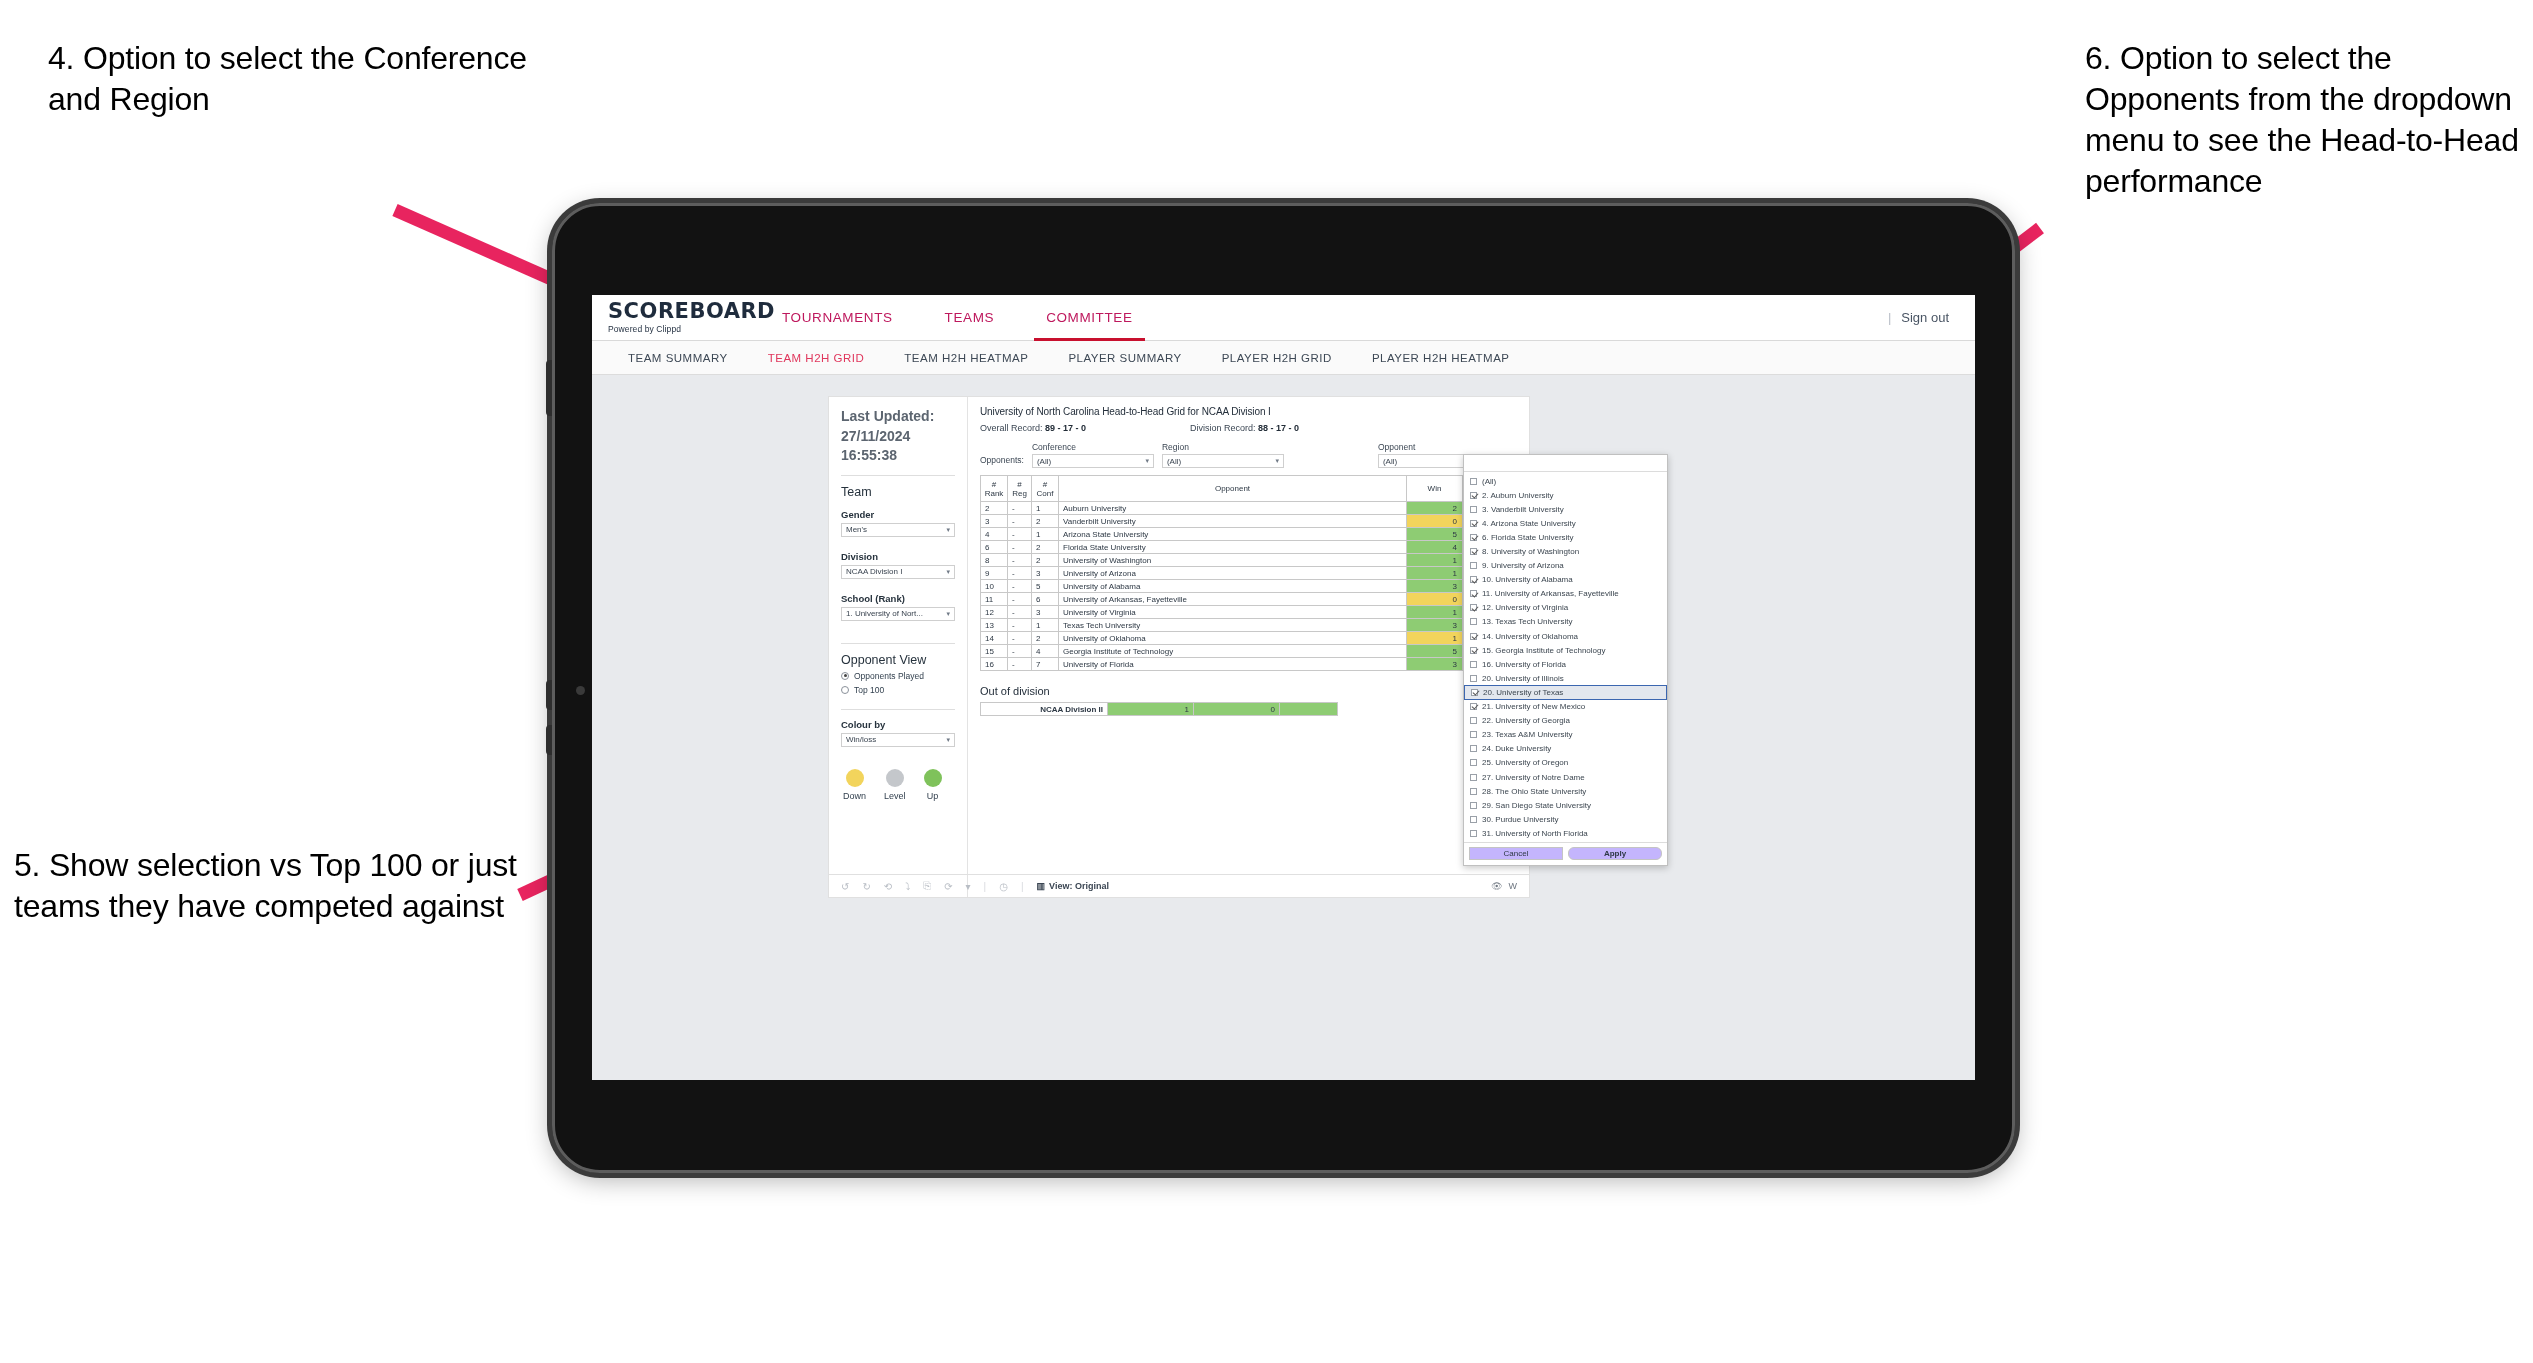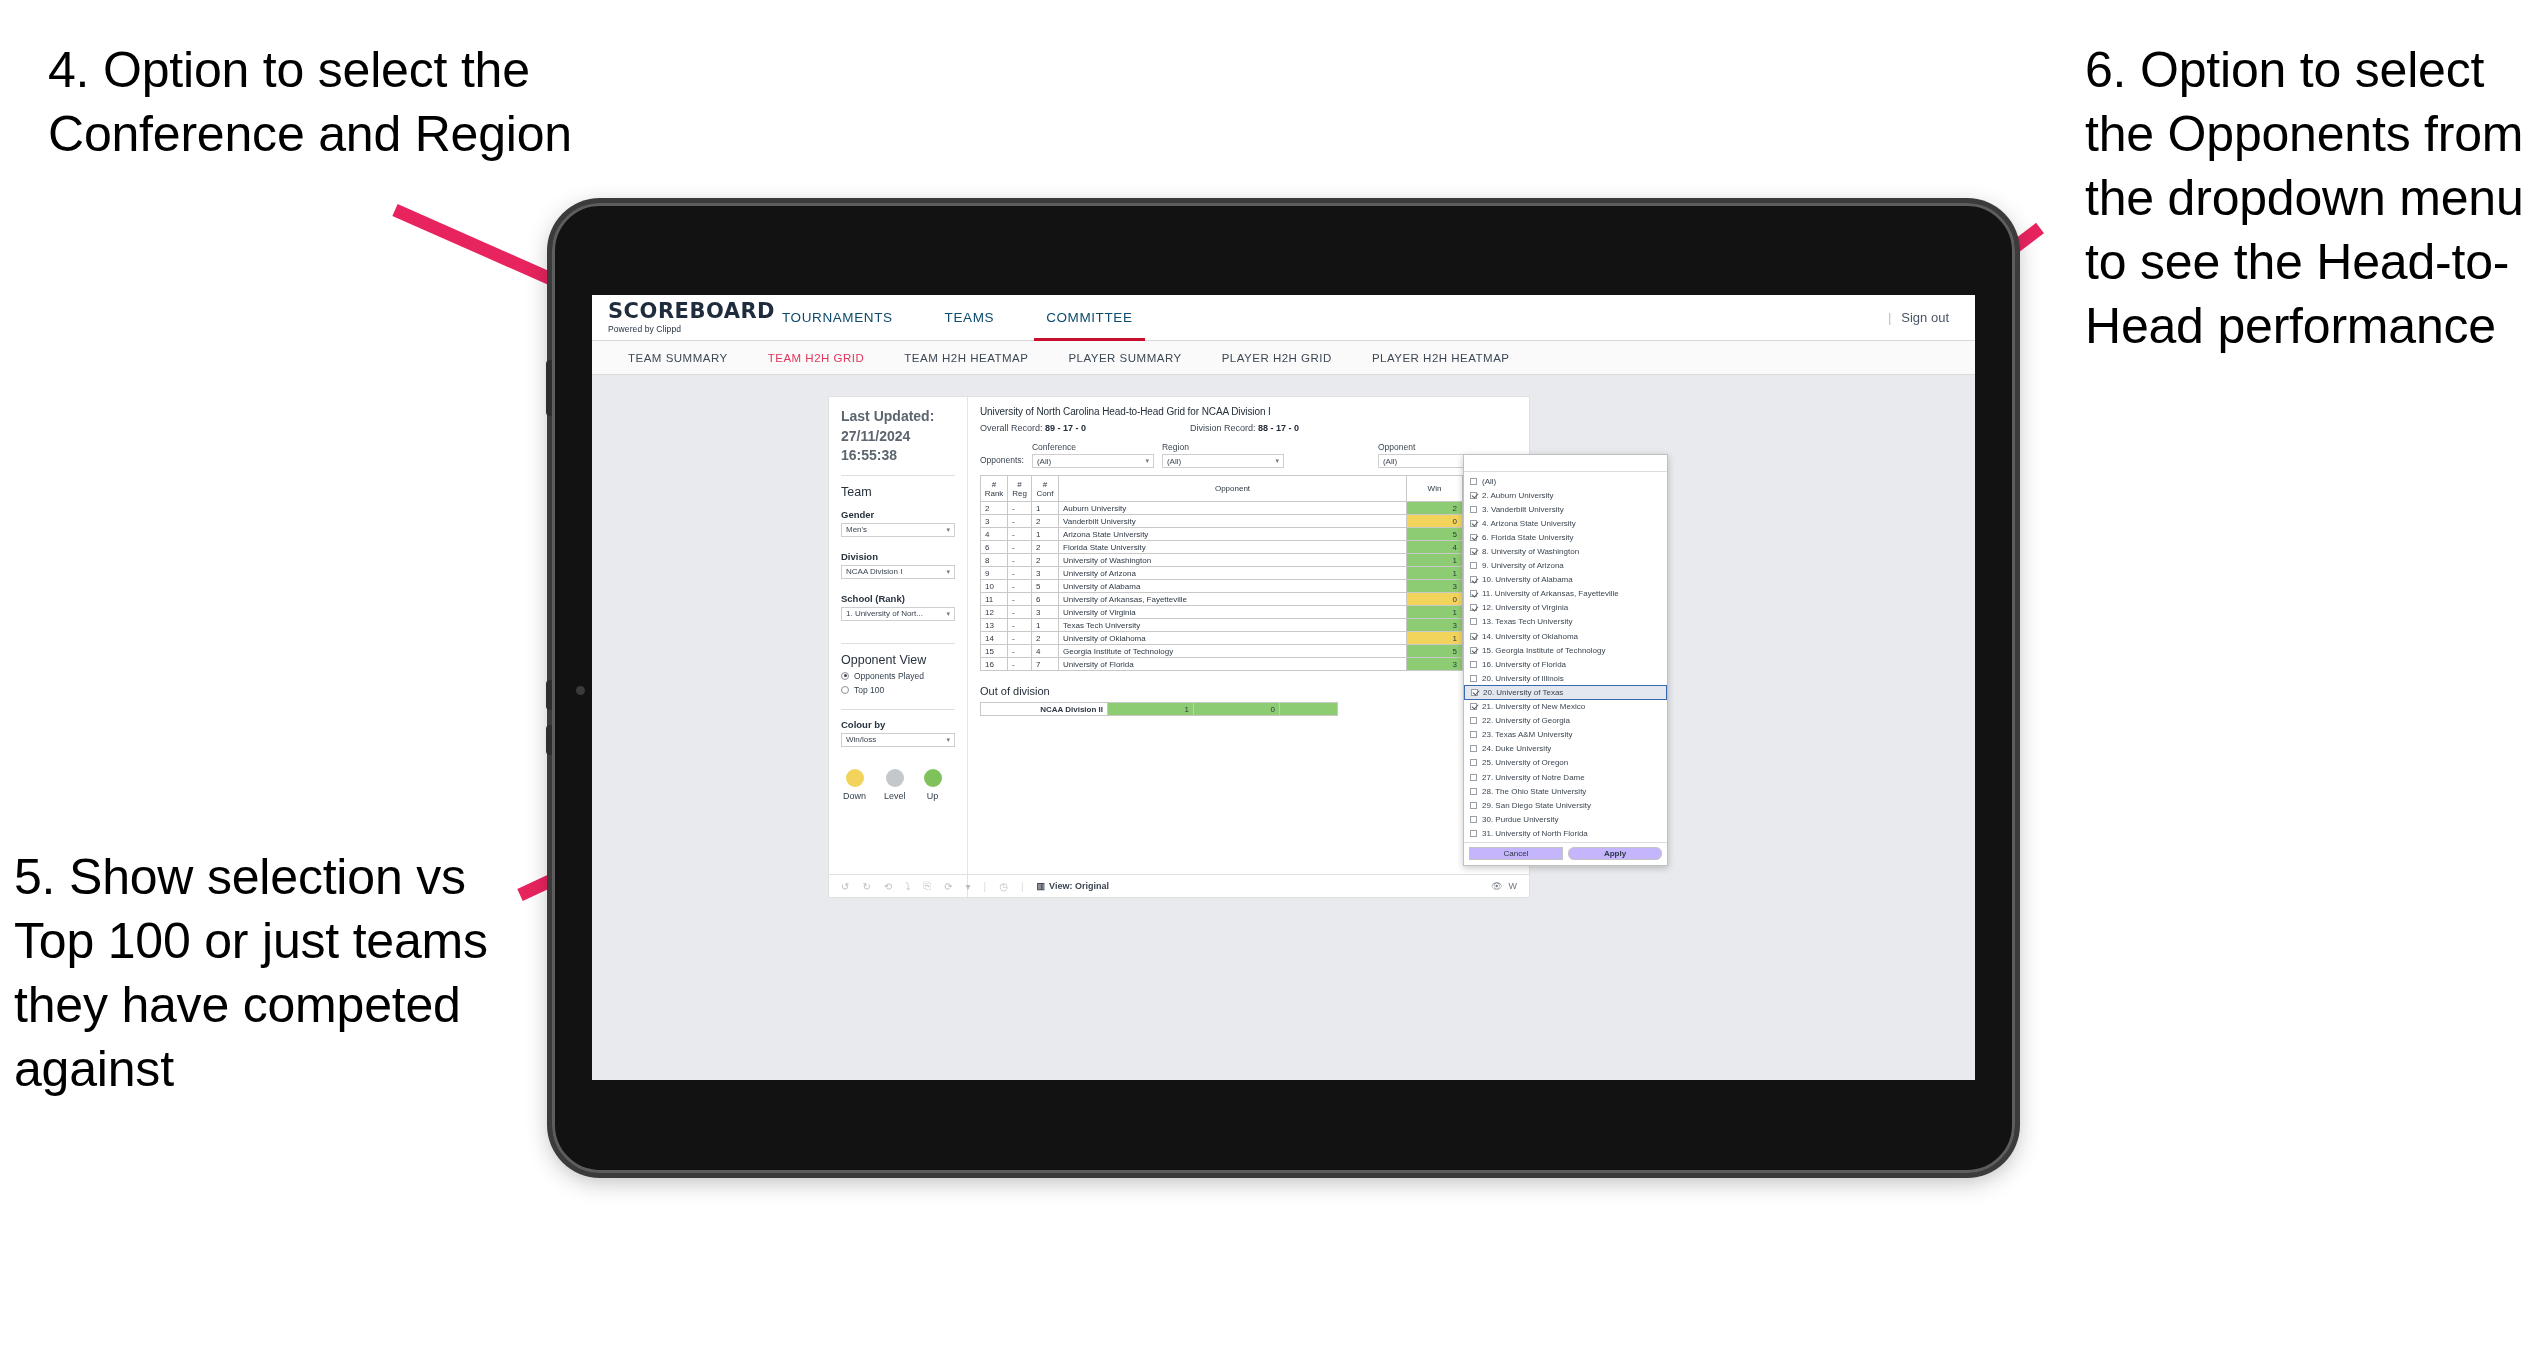--- a/index.html
+++ b/index.html
@@ -9,21 +9,21 @@
     font-family: "Liberation Sans", sans-serif;
     position: relative;
     overflow: hidden;
   }
 
   
   .annot {
     position: absolute;
     color: #000000;
     font-family: "Liberation Sans", sans-serif;
-    font-size: 50px;
+    font-size: 32px;
     line-height: 1.28;
     font-weight: 400;
     letter-spacing: -0.2px;
   }
   #annot-4 { left: 48px; top: 38px; width: 530px; }
   #annot-5 { left: 14px; top: 845px; width: 520px; }
   #annot-6 { left: 2085px; top: 38px; width: 450px; }
 
   .arrow-svg { position: absolute; left: 0; top: 0; width: 2533px; height: 1363px; pointer-events: none; }
 
@@ -84,21 +84,21 @@
   }
   .logo-sub {
     font-size: 8.5px;
     color: #1f2c3d;
     margin-top: 2px;
     letter-spacing: 0.1px;
   }
   .navtabs { display: flex; height: 46px; align-items: center; margin-left: 8px; }
   .navtab {
     font-size: 13.5px;
-    color: #0c4a6e;
+    color: #be185d;
     padding: 0 26px;
     height: 46px;
     line-height: 46px;
     letter-spacing: 0.6px;
     position: relative;
     cursor: pointer;
   }
   .navtab.active::after {
     content:"";
     position:absolute; left:14px; right:14px; bottom:0; height:3px;

